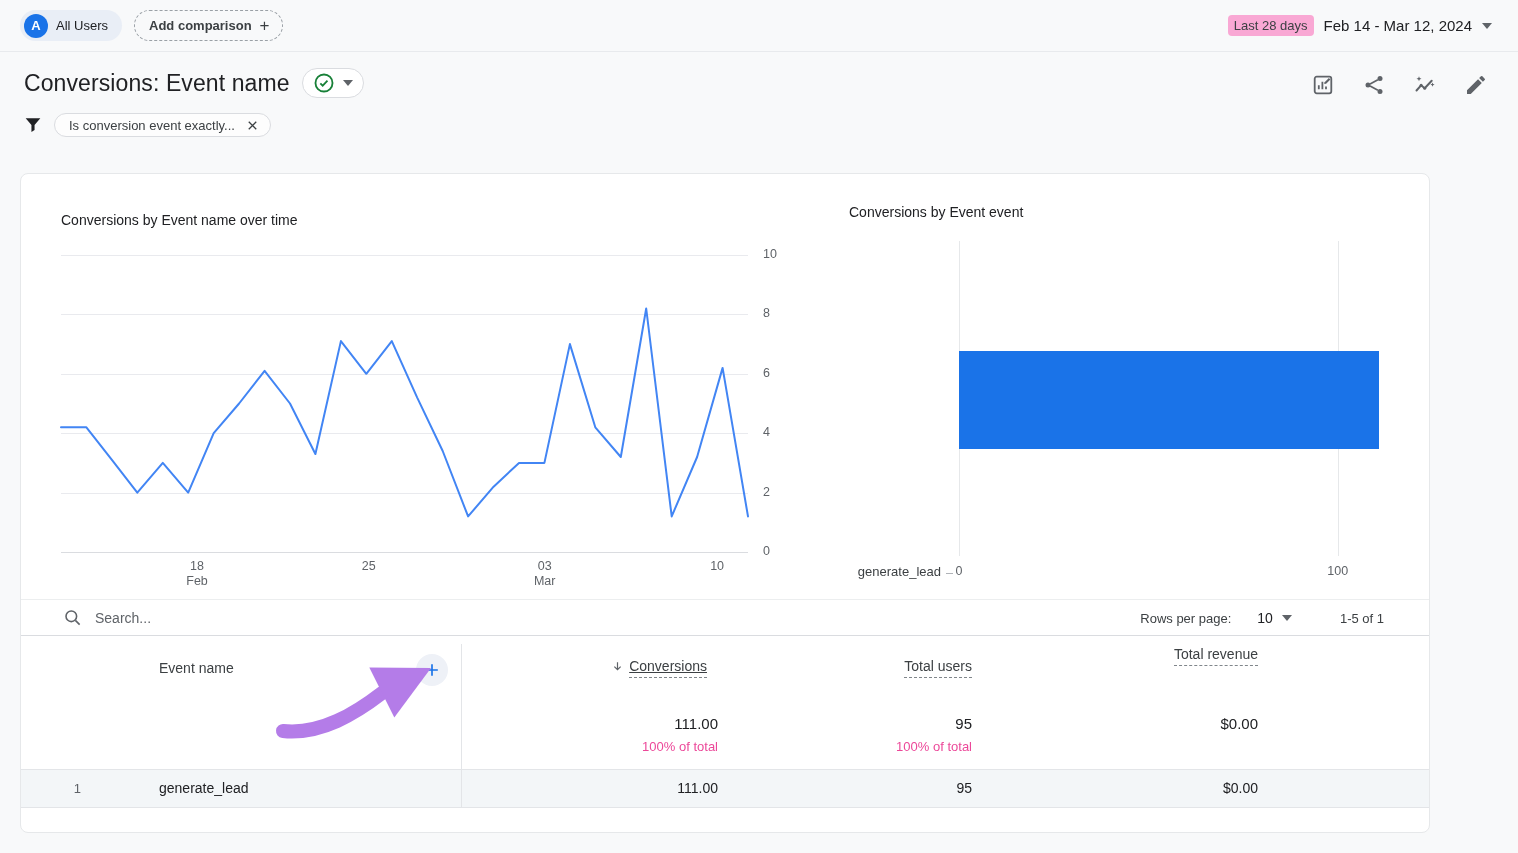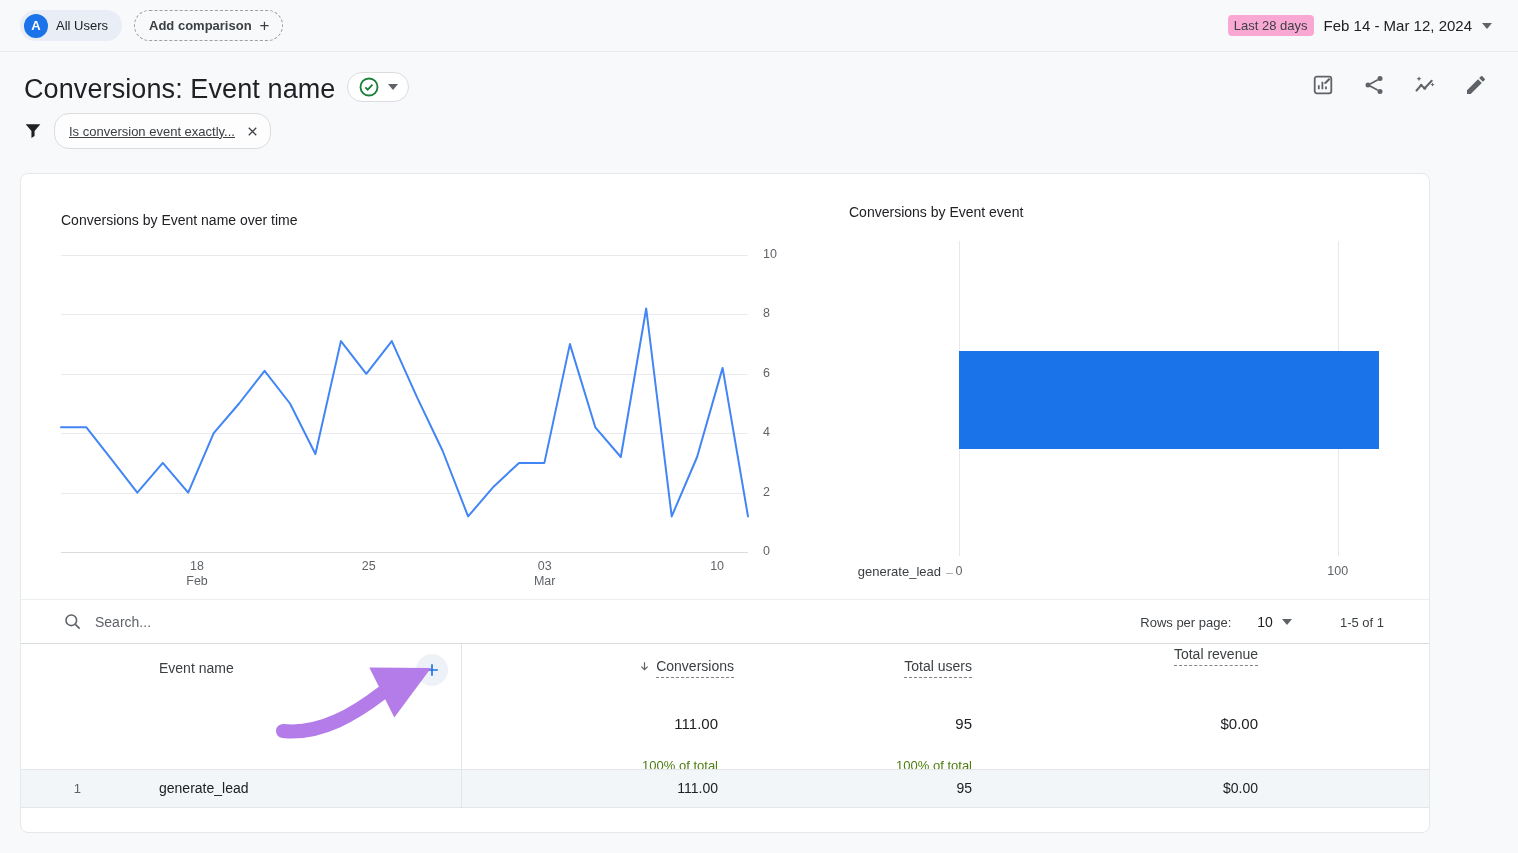--- a/index.html
+++ b/index.html
@@ -20,62 +20,62 @@
   .add-chip .lbl { font-size:13px; font-weight:bold; color:#3c4043; }
   .plus-glyph { font-size:17px; color:#3c4043; line-height:1; }
   .date-area { margin-left:auto; display:flex; align-items:center; gap:10px; cursor:pointer; }
   .date-preset { background:#f9a8d4; border-radius:4px; padding:3px 6px; font-size:13px; color:#3c4043; }
   .date-range { font-size:15px; color:#202124; }
   .caret { width:0; height:0; border-left:5px solid transparent; border-right:5px solid transparent;
            border-top:6px solid #5f6368; display:inline-block; }
 
   
   .report-head { position:absolute; top:68px; left:24px; display:flex; align-items:center; gap:12px; }
-  .report-title { font-size:27px; font-weight:400; color:#202124; letter-spacing:.1px;margin-top:6px; }
+  .report-title { font-size:23px; font-weight:400; color:#202124; letter-spacing:.1px; }
   .title-badge { display:flex; align-items:center; gap:8px; border:1px solid #dadce0; border-radius:16px;
                  height:30px; padding:0 10px; background:#fff; cursor:pointer; }
   .filter-row { position:absolute; top:113px; left:22px; display:flex; align-items:center; gap:10px; }
   .filter-chip { display:flex; align-items:center; gap:10px; border:1px solid #dadce0; border-radius:15px;
-                 height:36px; padding:0 10px 0 14px; font-size:13px; color:#3c4043; background:#fdfdfd; cursor:pointer;text-decoration:underline; }
+                 height:24px; padding:0 10px 0 14px; font-size:13px; color:#3c4043; background:#fdfdfd; cursor:pointer; }
   .actions { position:absolute; top:73px; right:30px; display:flex; align-items:center; gap:27px; }
   .actions .aicon { cursor:pointer; display:flex; }
 
   
   .card { position:absolute; left:20px; top:173px; width:1410px; height:660px; background:#fff;
           border:1px solid #e6e8ea; border-radius:8px; }
   .chart-title { position:absolute; font-size:14px; color:#202124; }
   .plot { position:absolute; }
   .plot > svg { position:absolute; left:0; top:0; z-index:2; overflow:visible; }
   .gridline-h { position:absolute; left:0; right:0; height:1px; background:#e9eaee; }
   .gridline-v { position:absolute; top:0; bottom:0; width:1px; background:#e6e8ea; }
   .ylab { position:absolute; left:702px; width:34px; font-size:12.5px; color:#5f6368; }
   .xlab { position:absolute; transform:translateX(-50%); text-align:center; font-size:12.5px;
           color:#5f6368; line-height:15px; white-space:nowrap; }
   .bar-rect { position:absolute; z-index:2; }
   .cat-lab { position:absolute; left:780px; top:390px; width:140px; text-align:right; font-size:13px; color:#3c4043; }
   .cat-tick { position:absolute; left:925px; top:399px; width:7px; height:1px; background:#b0b3b8; }
 
   
-  .tbl-toolbar { position:absolute; left:0; right:0; top:425px; height:45px; display:flex; align-items:center;
+  .tbl-toolbar { position:absolute; left:0; right:0; top:425px; height:37px; display:flex; align-items:center;
                  border-top:1px solid #eceeef; border-bottom:1px solid #dadce0; padding:0 45px 0 42px; }
   .search-box { display:flex; align-items:center; gap:13px; flex:1; }
   .search-box input { border:none; outline:none; font-size:14px; color:#3c4043; width:300px;
                       font-family:"Liberation Sans",sans-serif; background:transparent; }
   .search-box input::placeholder { color:#5f6368; }
   .pager { display:flex; align-items:flex-end; font-size:13px; color:#3c4043; }
   .rpp-value { font-size:14px; color:#202124; margin-left:26px; display:flex; align-items:center; gap:9px; cursor:pointer; }
   .page-count { margin-left:48px; }
 
   
   .thead { position:absolute; left:0; right:0; top:470px; height:125px; }
   .th-abs { position:absolute; font-size:14px; color:#3c4043; }
   .metric-lab { border-bottom:1px dashed #80868b; padding-bottom:3px; cursor:pointer; }
   .right-col { text-align:right; }
   .tot-val { position:absolute; font-size:15px; color:#202124; text-align:right; }
-  .tot-pct { position:absolute; font-size:13px; color:#4d7c0f; text-align:right;margin-top:19px; }
+  .tot-pct { position:absolute; font-size:13px; color:#ec4899; text-align:right; }
   .col-divider { position:absolute; left:440px; top:470px; height:164px; width:1px; background:#e3e5e8; z-index:1; }
   .trow { position:absolute; left:0; right:0; top:595px; height:39px; background:#f3f6f8;
           border-top:1px solid #e3e5e8; border-bottom:1px solid #e3e5e8; }
   .td-abs { position:absolute; top:0; line-height:37px; font-size:14px; color:#202124; }
   .plus-btn { position:absolute; left:395px; top:10px; width:32px; height:32px; border-radius:50%;
               background:#eef1f7; display:flex; align-items:center; justify-content:center; cursor:pointer; z-index:2; }
   .arrow-annot { position:absolute; left:250px; top:477px; z-index:3; pointer-events:none; }
   .sort-ic { display:inline-block; vertical-align:-2px; margin-right:5px; }
 </style>
 </head>
@@ -220,21 +220,21 @@
 
     <div class="thead">
       <span class="th-abs" style="left:138px; top:16px;">Event name</span>
 
       <div class="plus-btn">
         <svg width="20" height="20" viewBox="0 0 24 24">
           <path d="M11 5h2v6h6v2h-6v6h-2v-6H5v-2h6z" fill="#1a73e8"></path>
         </svg>
       </div>
 
-      <div class="th-abs right-col" style="left:460px; top:14px; width:253px;">
+      <div class="th-abs right-col" style="left:433px; top:14px; width:253px;text-decoration:underline;">
         <svg class="sort-ic" width="13" height="13" viewBox="0 0 24 24">
           <path d="M12 4v14M6.2 12.2L12 18l5.8-5.8" fill="none" stroke="#5f6368" stroke-width="2.2"></path>
         </svg><span class="metric-lab">Conversions</span>
       </div>
       <div class="th-abs right-col" style="left:697px; top:14px; width:254px;">
         <span class="metric-lab">Total users</span>
       </div>
       <div class="th-abs right-col" style="left:951px; top:2px; width:286px;">
         <span class="metric-lab">Total revenue</span>
       </div>

